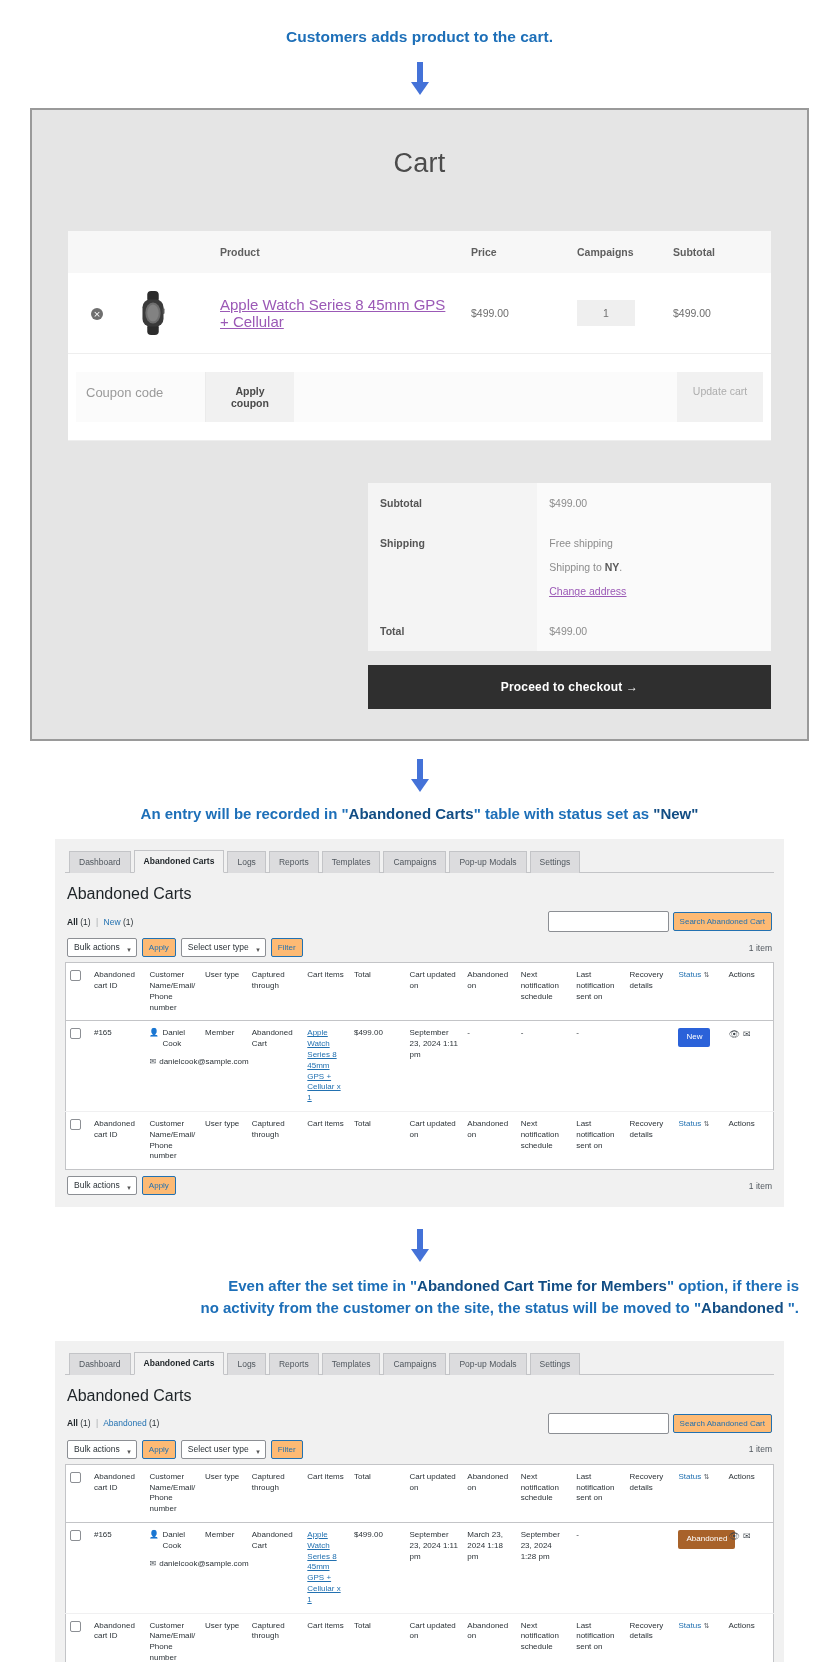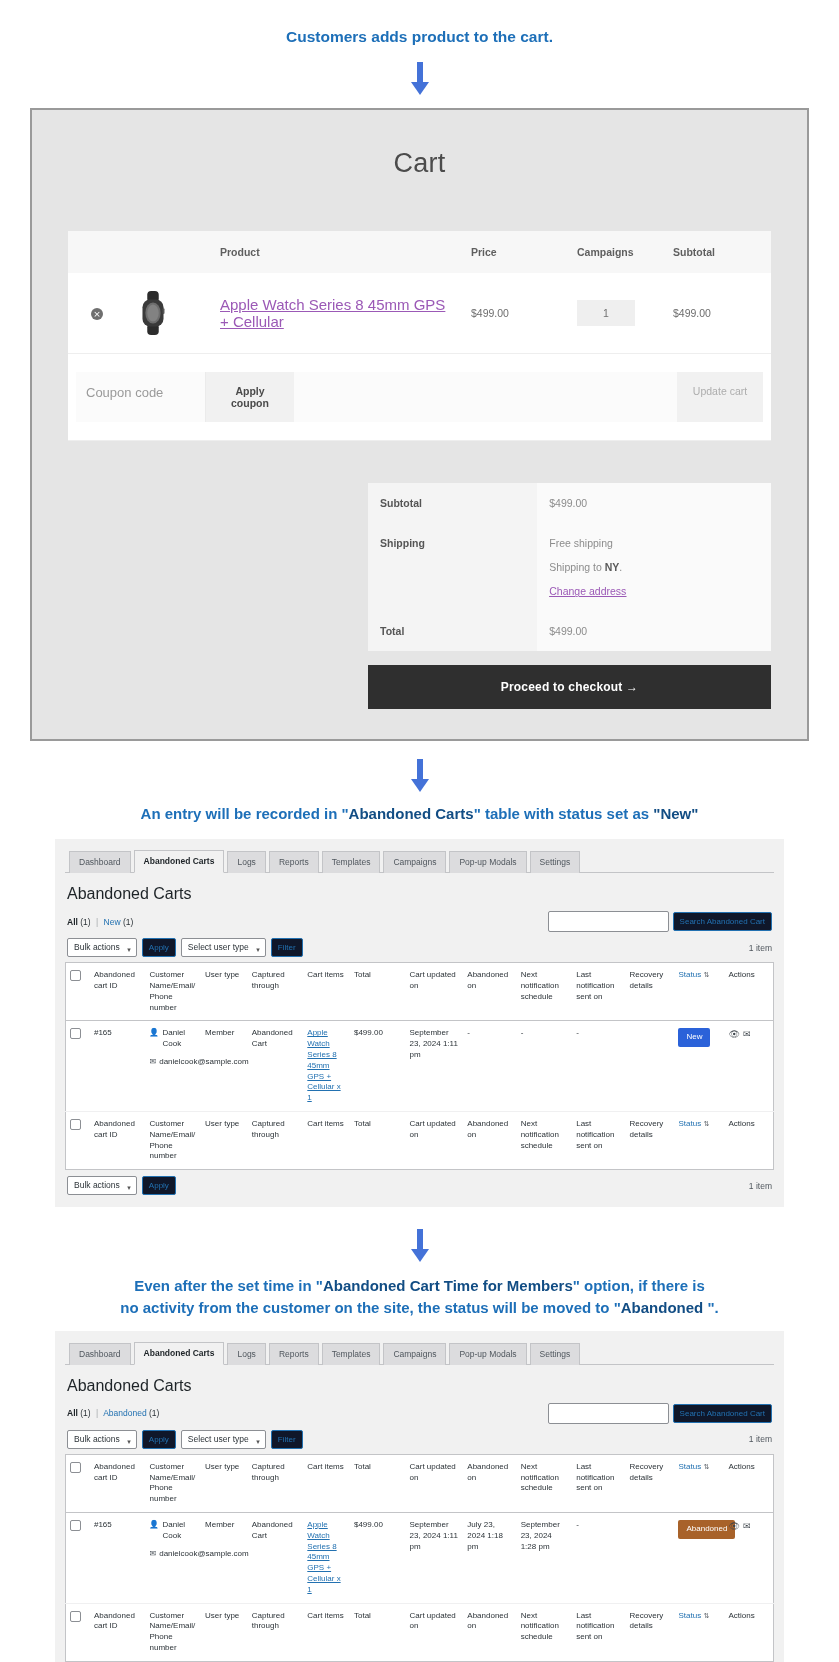--- a/index.html
+++ b/index.html
@@ -148,21 +148,21 @@
   .subsub{font-size:8.5px;color:#2c3338;}
   .subsub b{color:#1d2327;}
   .subsub a{color:#2271b1;text-decoration:none;}
   .subsub .sep{color:#a7aaad;margin:0 3px;}
   .search-box{display:flex;align-items:center;gap:0;}
   .search-input{
     width:115px;height:17px;border:1px solid #8c8f94;background:#fff;
     border-radius:2px;margin-right:4px;
   }
   .btn-sec{
-    border:1px solid #2271b1;color:#2271b1;background:#0f172a;border-radius:2px;
+    border:1px solid #2271b1;color:#2271b1;background:#fdba74;border-radius:2px;
     padding:2px 6px;font-size:8px;line-height:13px;white-space:nowrap;
   }
   .tablenav{display:flex;align-items:center;justify-content:space-between;margin:0 2px 5px 2px;}
   .tablenav-left{display:flex;align-items:center;gap:5px;}
   .select-ctl{
     border:1px solid #8c8f94;background:#fff;border-radius:2px;
     padding:2px 16px 2px 6px;font-size:8.5px;color:#2c3338;position:relative;
     line-height:13px;
   }
   .select-ctl .chev{position:absolute;right:5px;top:4px;font-size:7px;color:#555;}
@@ -438,21 +438,21 @@
     </div>
   </div>
 
   <div class="arrow" style="margin:22px 0 12px 0;">
     <svg width="20" height="34" viewBox="0 0 20 34" aria-hidden="true">
       <rect x="7" y="0" width="6" height="22" fill="#4472d8"></rect>
       <polygon points="1,20 19,20 10,33" fill="#4472d8"></polygon>
     </svg>
   </div>
 
-  <div class="caption" style="margin-bottom:12px;">
+  <div class="caption" style="margin-bottom:22px;text-align:right;">
     <span>Even after the set time in "</span><span class="hl">Abandoned Cart Time for Members</span><span>" option, if there is</span><br>
     <span>no activity from the customer on the site, the status will be moved to "</span><span class="hl">Abandoned </span><span>".</span>
   </div>
 
   <div class="wp">
     <div class="nav-tabs">
       <div class="nav-tab">Dashboard</div>
       <div class="nav-tab active">Abandoned Carts</div>
       <div class="nav-tab">Logs</div>
       <div class="nav-tab">Reports</div>
@@ -535,21 +535,21 @@
             <div class="who">
               <span class="gl">✉</span>
               <span>danielcook@sample.com</span>
             </div>
           </td>
           <td>Member</td>
           <td>Abandoned Cart</td>
           <td><a class="cell-link" href="#">Apple Watch Series 8 45mm GPS + Cellular x 1</a></td>
           <td>$499.00</td>
           <td>September 23, 2024 1:11 pm</td>
-          <td>July 23, 2024 1:18 pm</td>
+          <td>March 23, 2024 1:18 pm</td>
           <td>September 23, 2024 1:28 pm</td>
           <td>-</td>
           <td></td>
           <td><span class="status-pill pill-abandoned">Abandoned</span></td>
           <td class="act-icons"><span>👁</span><span>✉</span></td>
         </tr>
       </tbody>
       <tfoot>
         <tr>
           <th class="cb-col"><span class="chk"></span></th>

